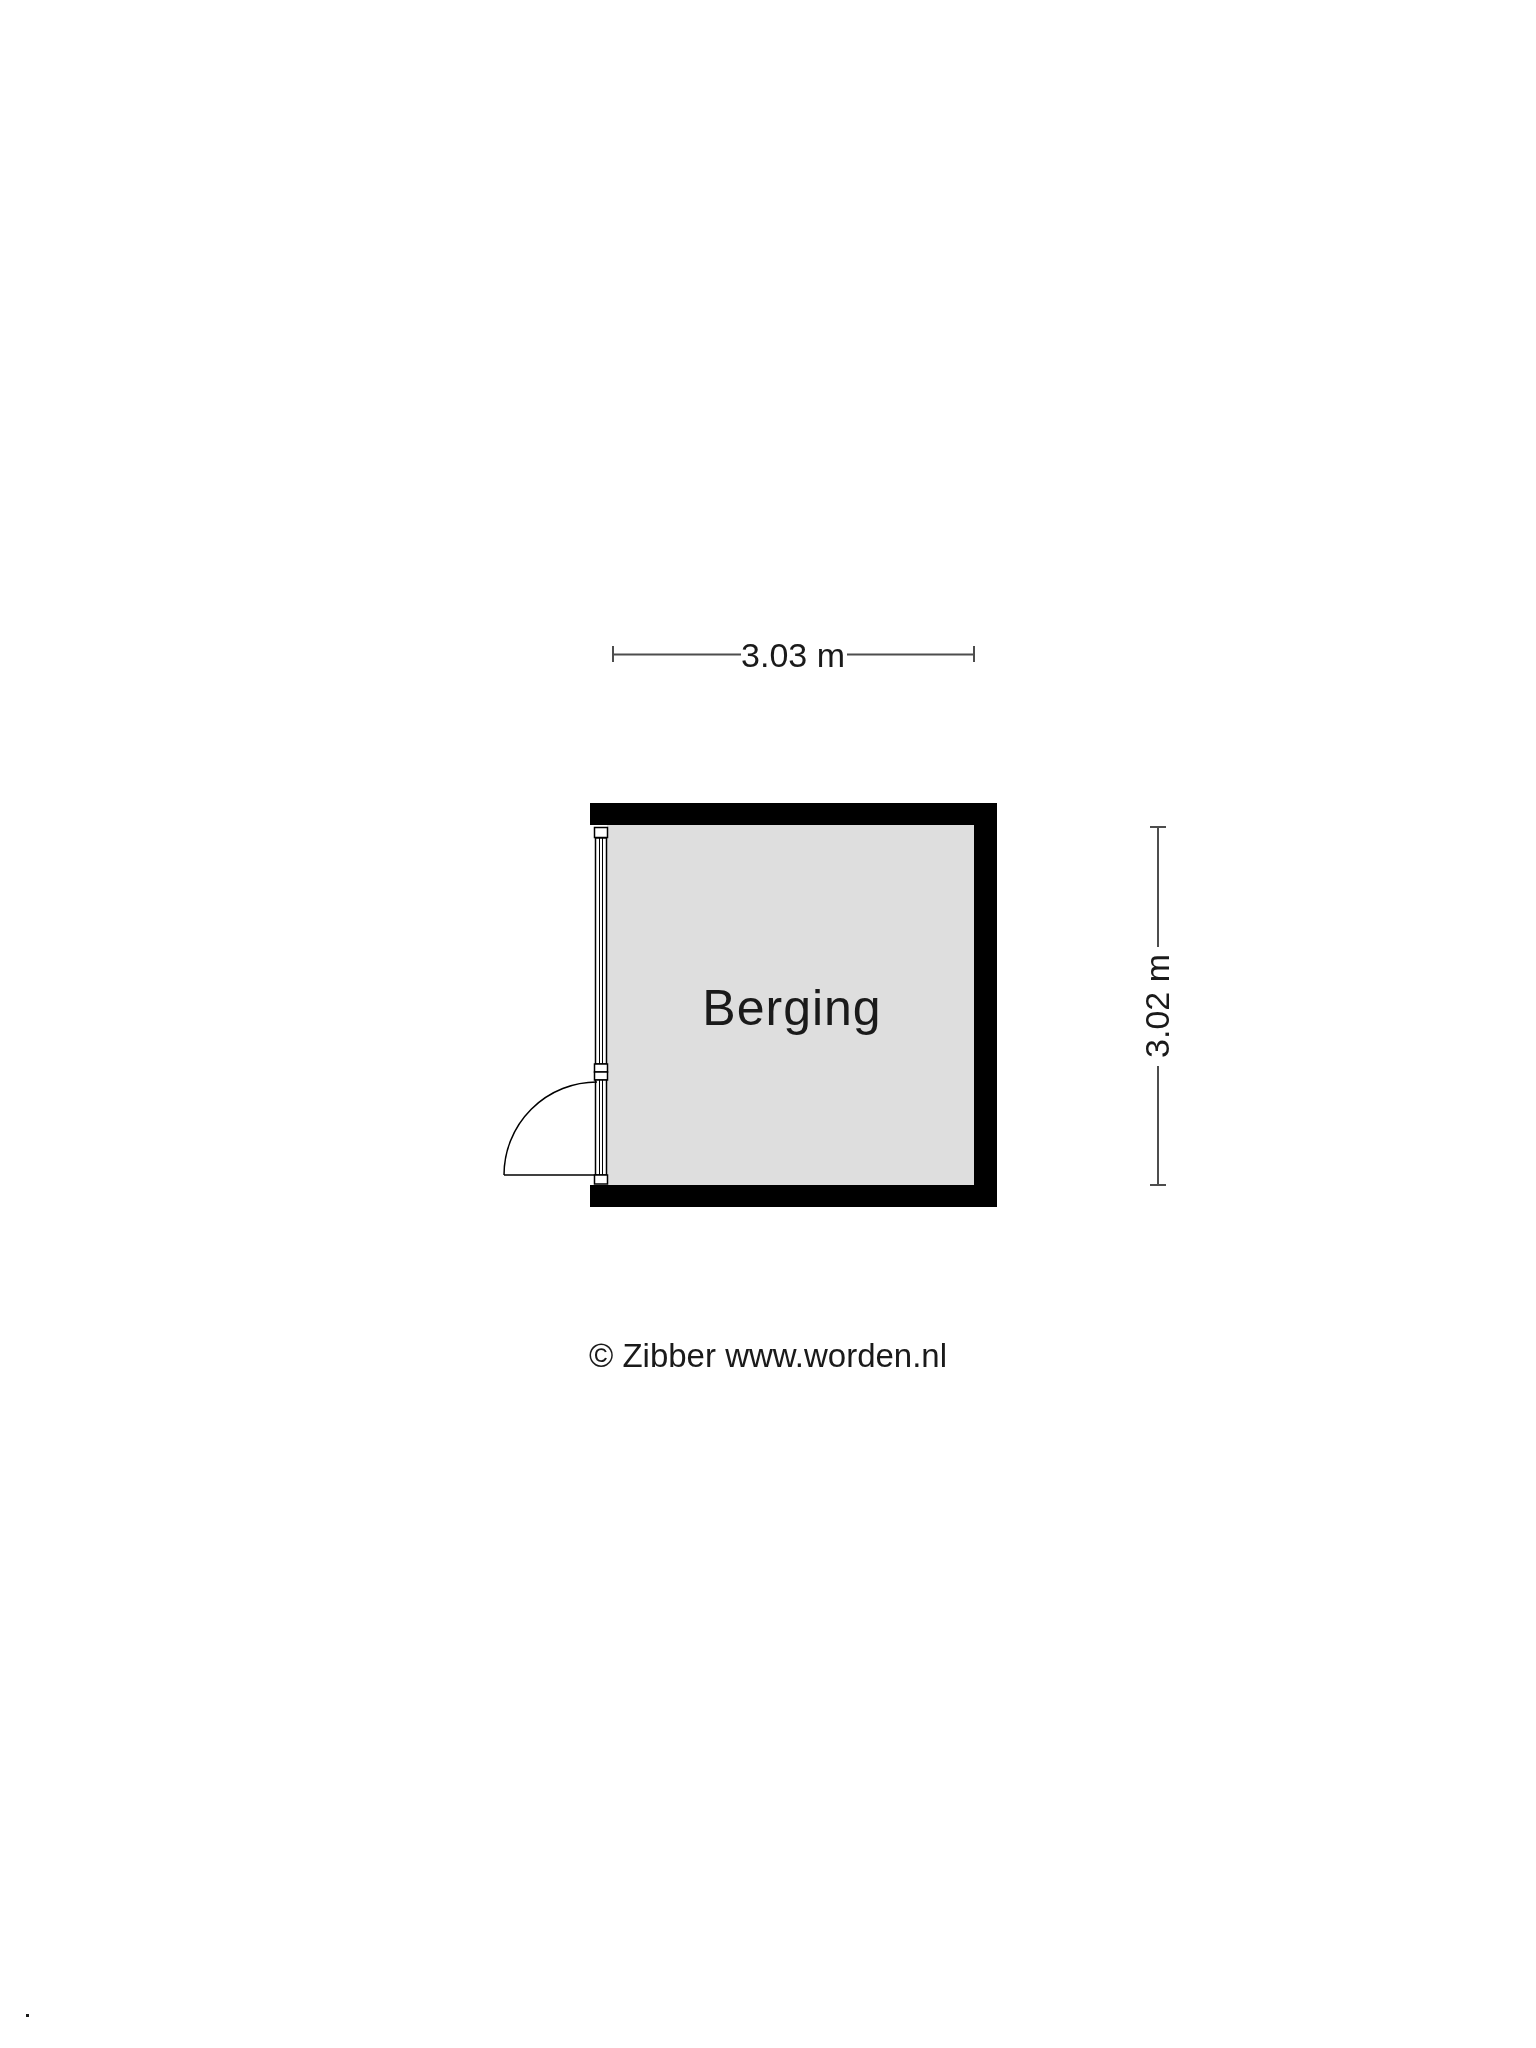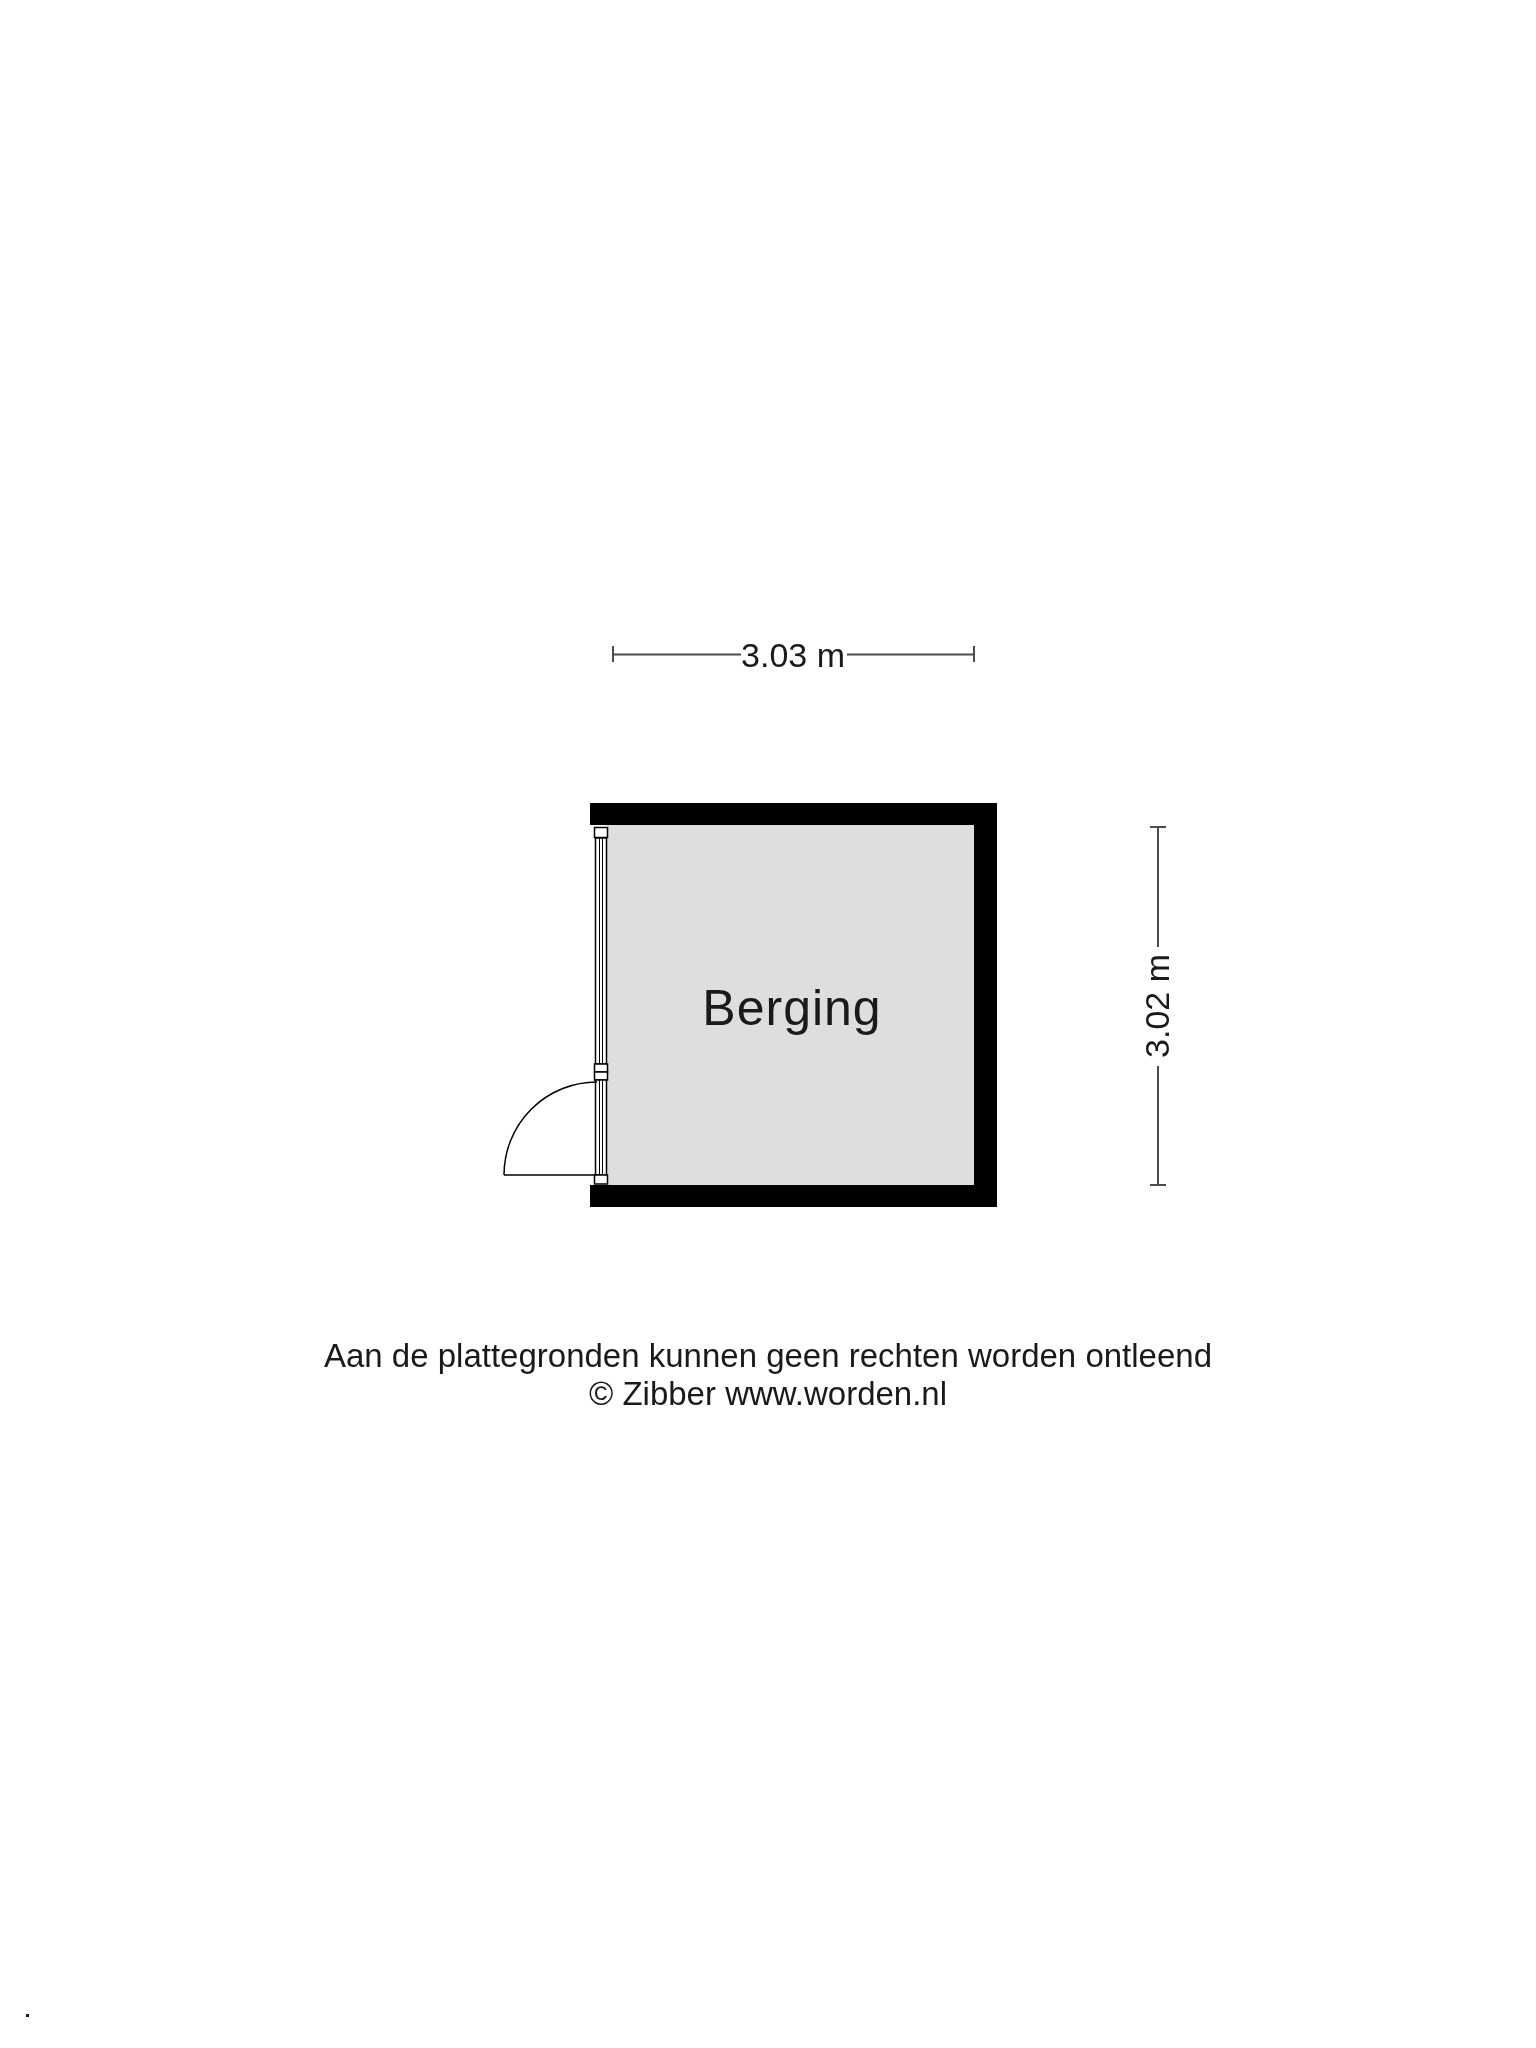--- a/index.html
+++ b/index.html
@@ -72,18 +72,17 @@
     </g>
   </svg>
 
   <div class="label dim-h">3.03 m</div>
 
   <div class="label dim-v">3.02 m</div>
 
   <div class="label room-name">Berging</div>
 
   <div class="footer">
-    <div>Aan de plattegronden kunnen geen rechten worden ontleend</div>
     <div>© Zibber www.worden.nl</div>
   </div>
 
   <div class="stray-dot"></div>
 </div>
 
 </body></html>

